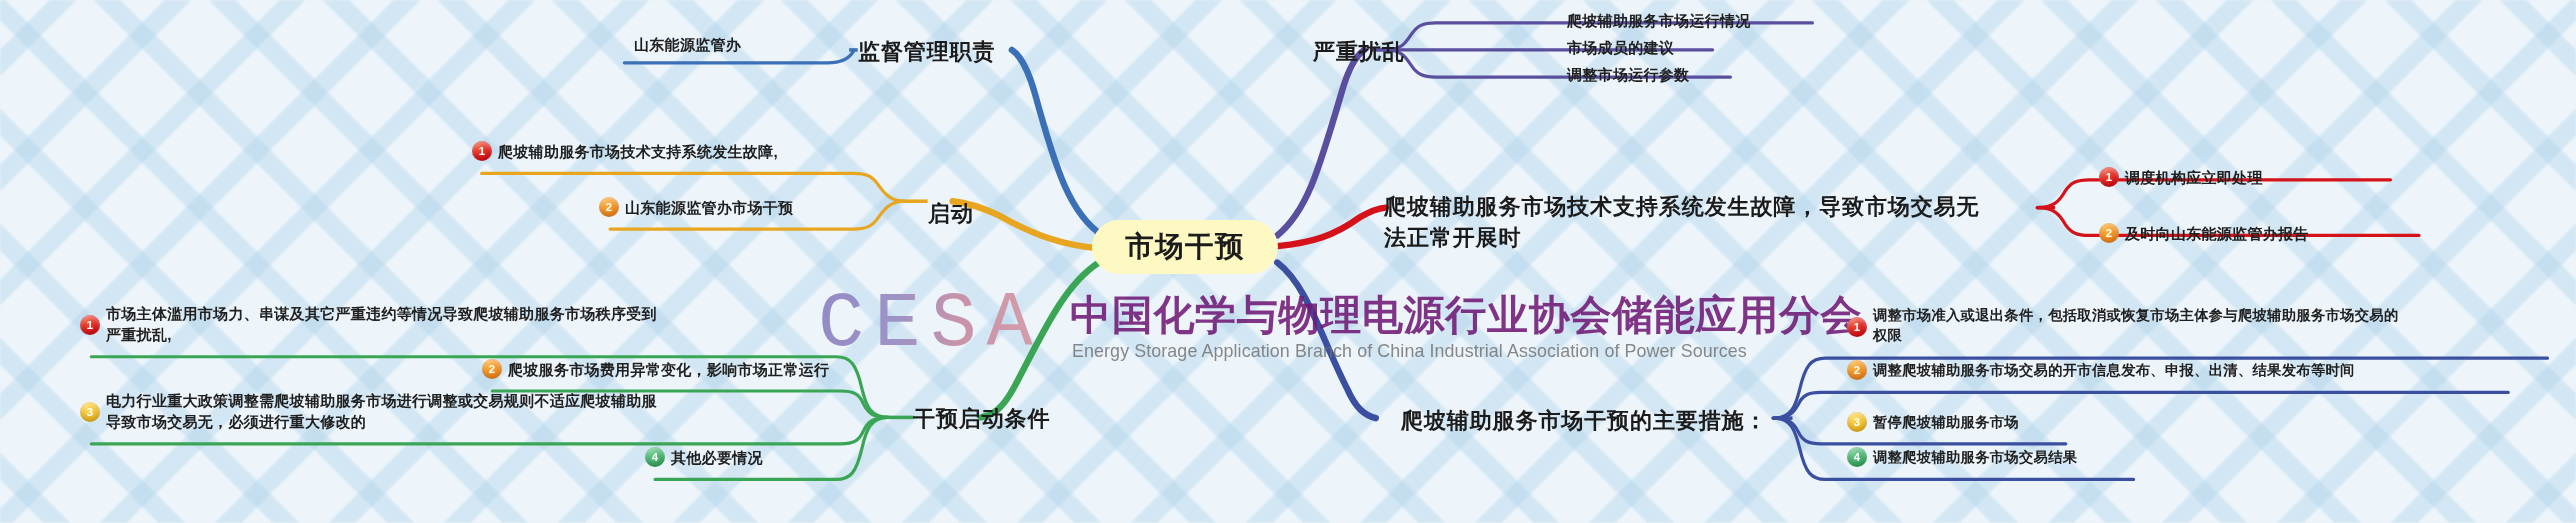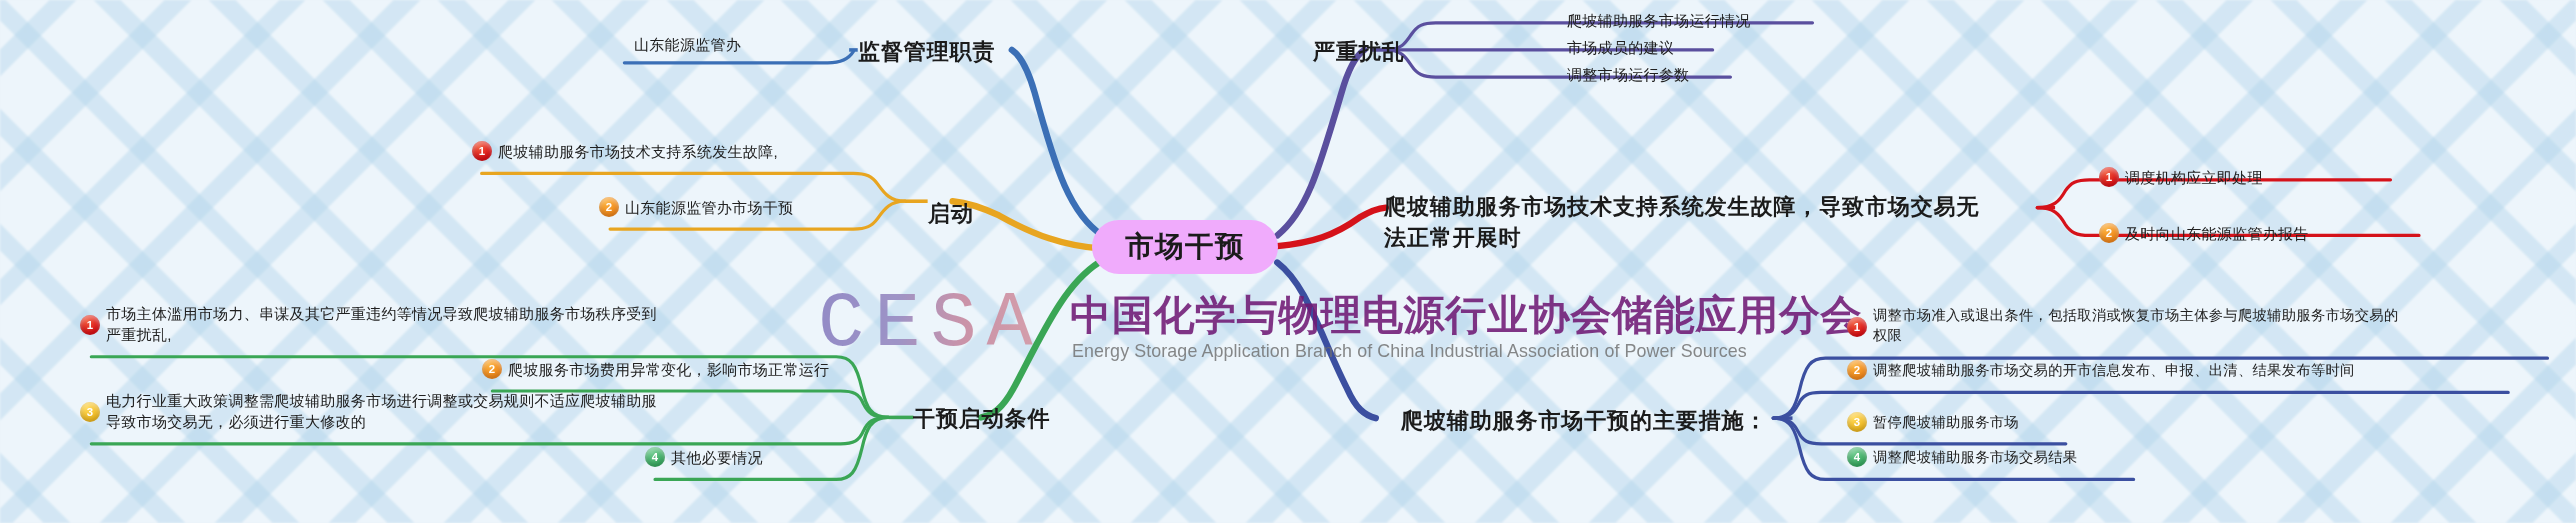--- a/index.html
+++ b/index.html
@@ -66,42 +66,42 @@
     letter-spacing:0.1px;opacity:.82;
     font-family:"Liberation Sans",sans-serif;
     transform:scaleX(.94);transform-origin:left top;
   }
 
   
   #center-node{
     position:absolute;
     left:1092px;top:220px;
     width:186px;height:54px;
-    background:#f0abfc;
+    background:#fef9c3;
     border-radius:27px;
     display:flex;align-items:center;justify-content:center;
     box-shadow:0 0 0 0 rgba(0,0,0,0);
     z-index:6;
   }
   #center-node span{
     font-size:28.5px;font-weight:700;color:#1b1b1b;letter-spacing:1.4px;
   }
 
   
   .node{
     position:absolute;
     white-space:pre;
     color:#1b1b1b;
     z-index:5;
   }
   .lvl1{
     font-size:22px;font-weight:700;letter-spacing:0.9px;line-height:1.42;
   }
   .lvl2{
-    font-size:15px;font-weight:400;letter-spacing:0.3px;line-height:1.42;
+    font-size:15px;font-weight:700;letter-spacing:0.3px;line-height:1.42;
     color:#202020;
   }
   .lvl2.small{font-size:14.3px;}
 
   
   .badge{
     position:absolute;
     width:20px;height:20px;border-radius:50%;
     display:flex;align-items:center;justify-content:center;
     color:#fff;font-size:11.4px;font-weight:700;

